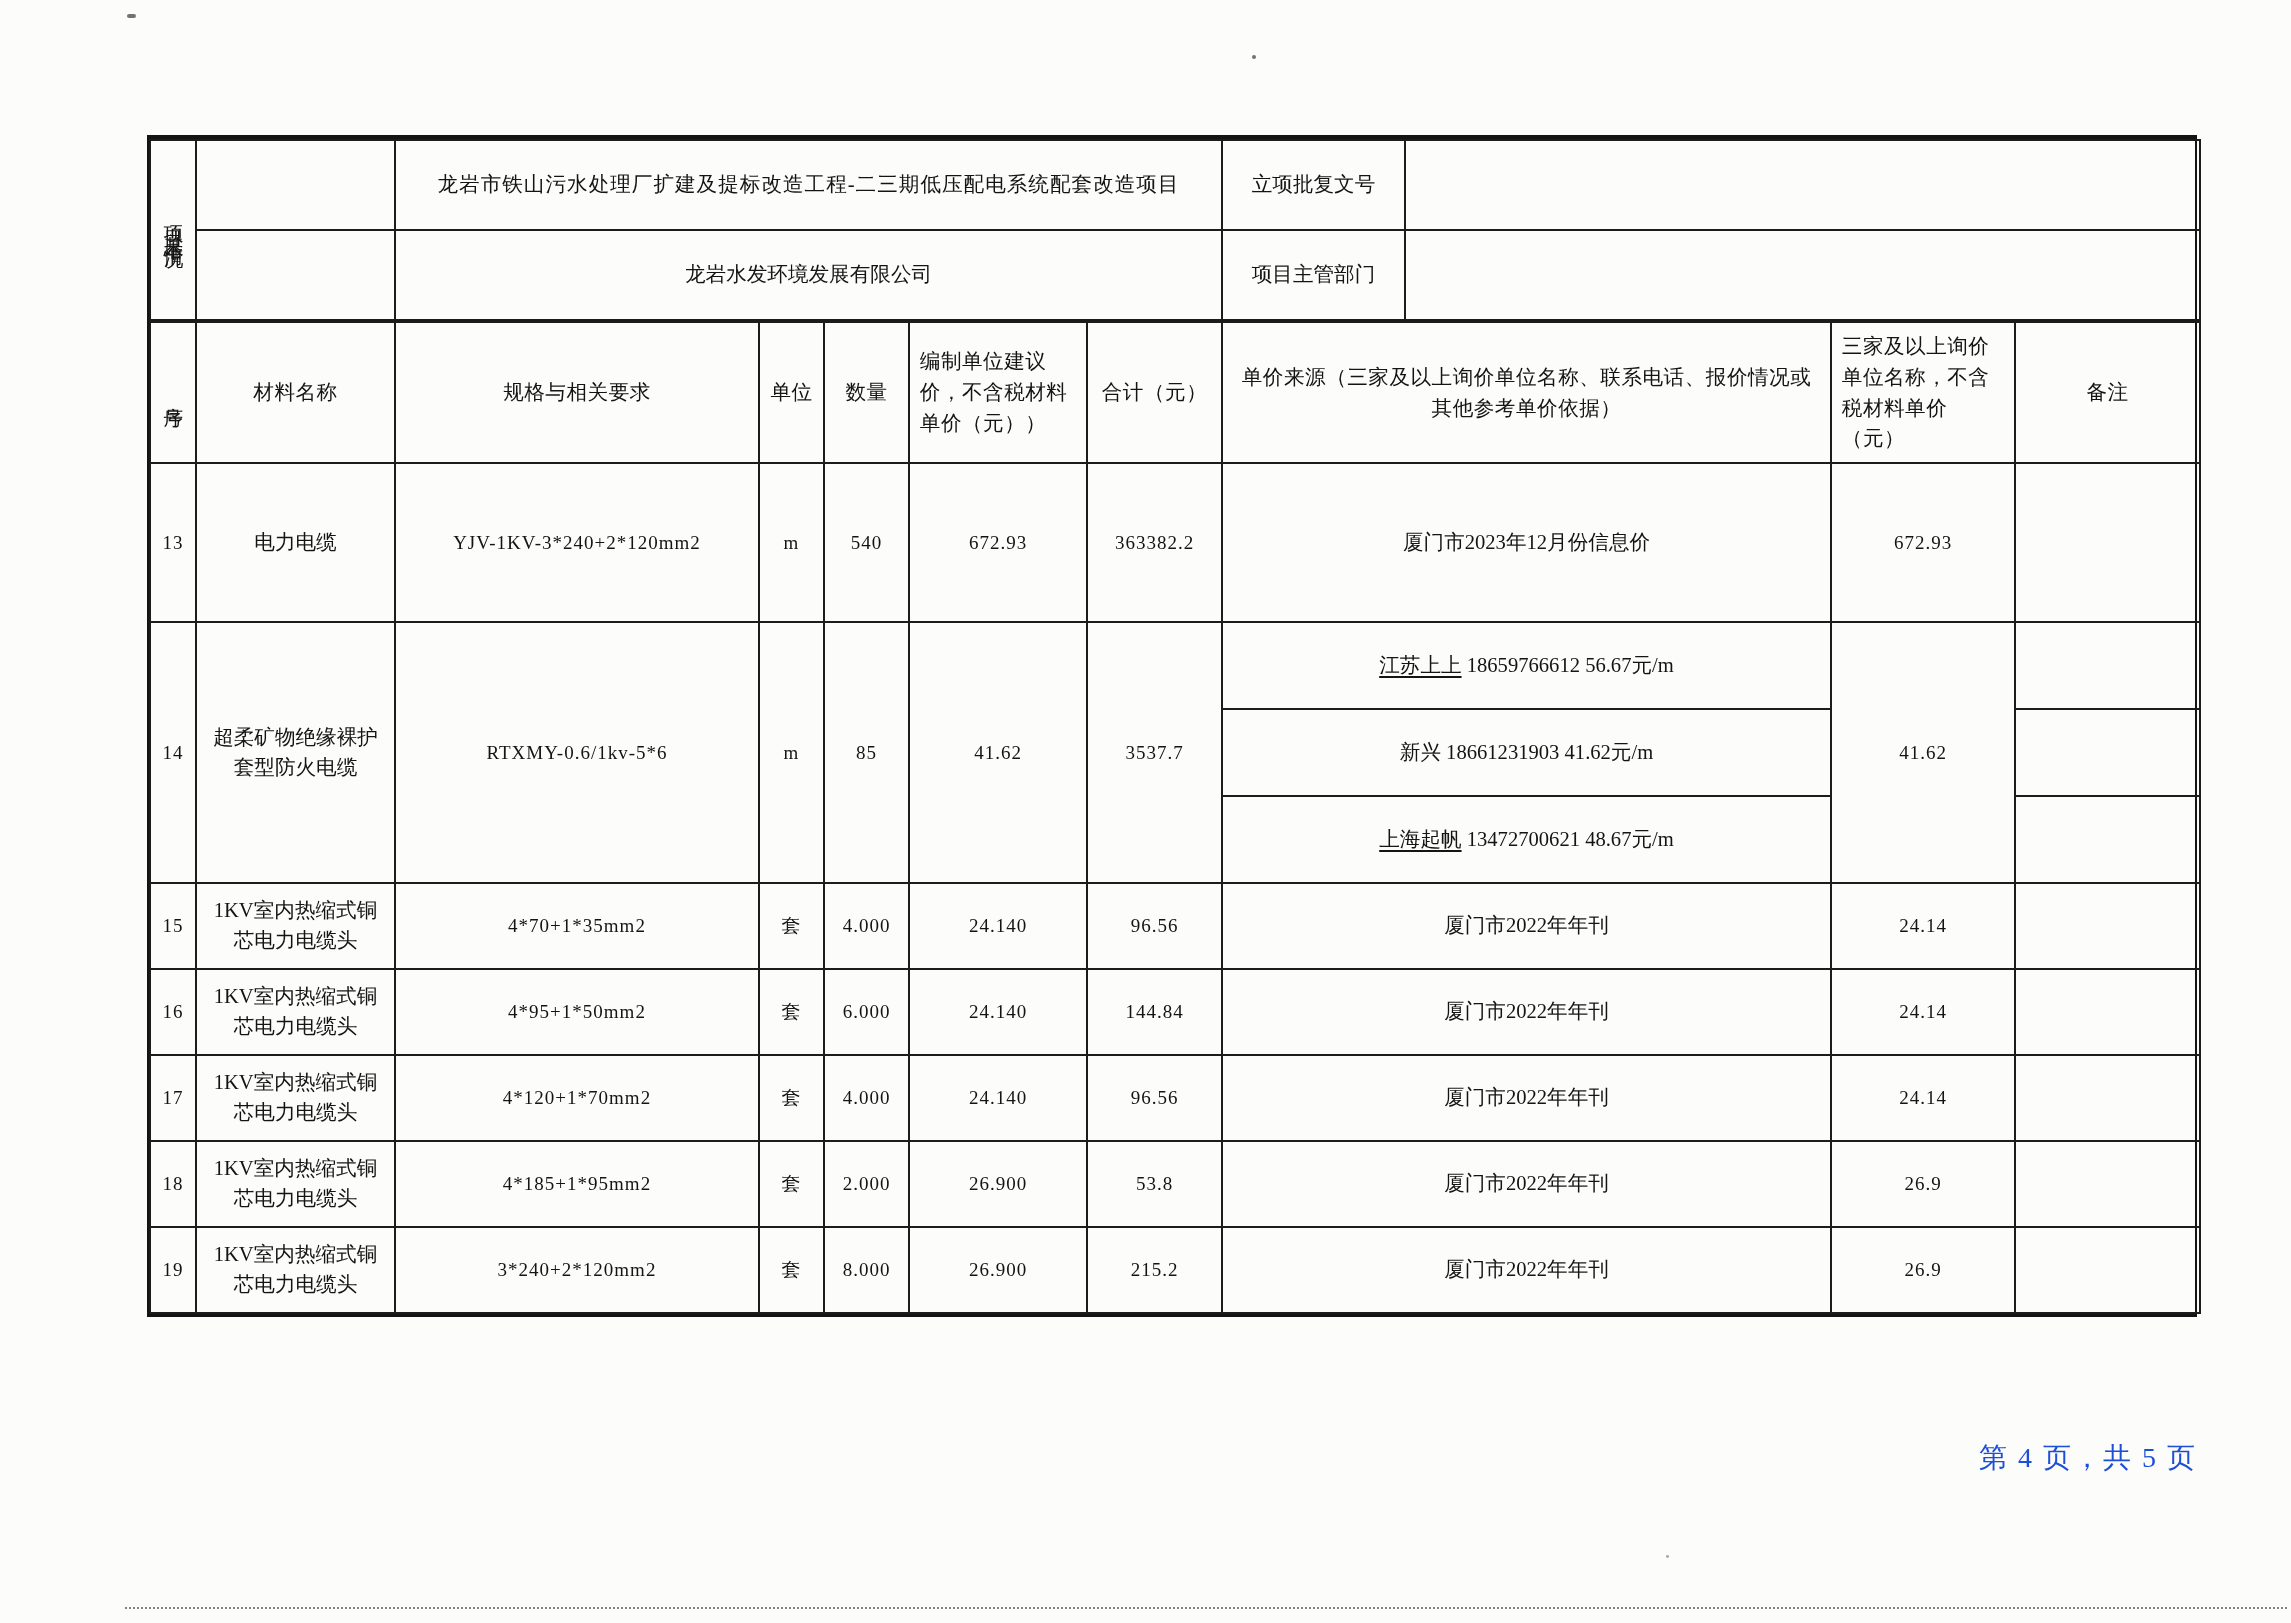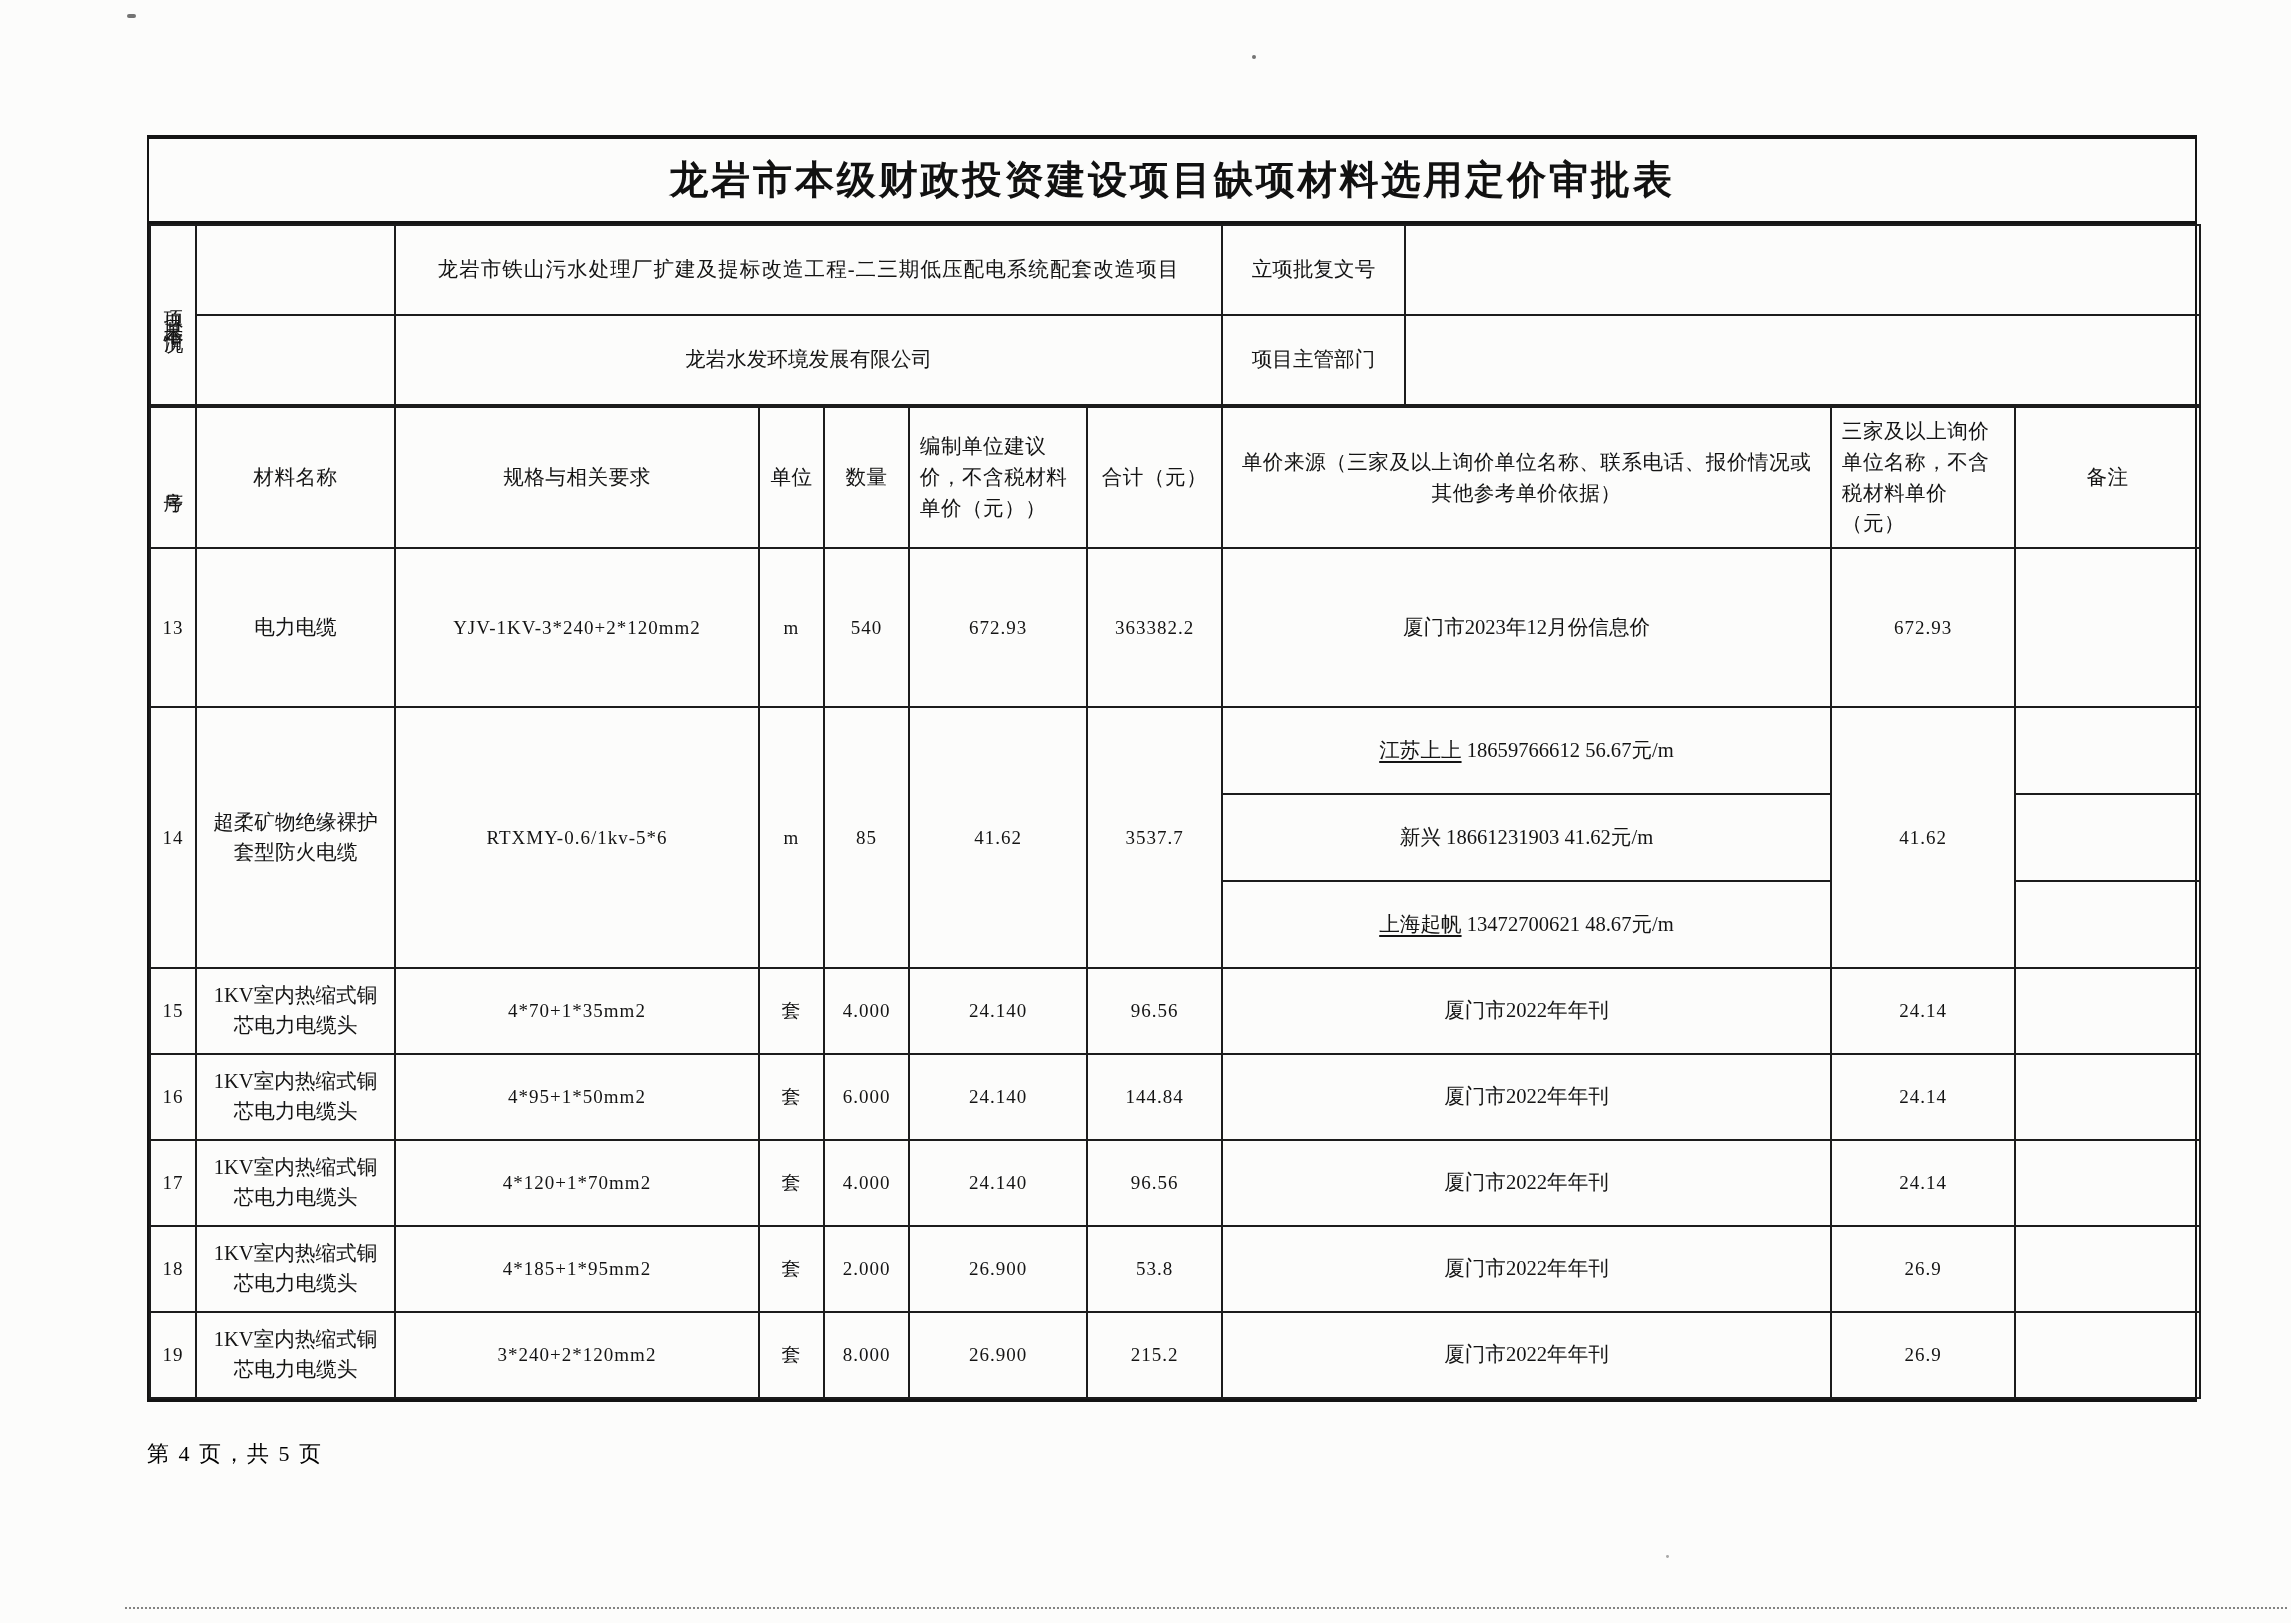--- a/index.html
+++ b/index.html
@@ -40,41 +40,40 @@
   tr.r13 td{height:159px;}
   tr.sub td{height:87px;}
   tr.r88 td{height:86px;}
   .num{font-size:19px;letter-spacing:1px;}
   .spec{font-size:19px;letter-spacing:1px;}
   .mat{font-size:20.6px;line-height:1.45;padding:3.9px 11.8px;margin-top:42px;}
   .u{text-decoration:underline;text-underline-offset:3.9px;}
 
   .footer{
     position:absolute;left:147px;top:1439px;width:2050px;
-    text-align:left;font-size:22px;letter-spacing:2px;color:#000000;
+    text-align:right;font-size:28px;letter-spacing:2px;color:#1d4ed8;
     font-family:"Liberation Serif", serif;
   }
 
   
   .scan-bottom-line{
     position:absolute;left:125px;top:1607px;width:2162px;height:0;
     border-top:2.9px dotted rgba(50,50,50,0.6);
   }
   .speck{position:absolute;background:#2a2a2a;border-radius:50%;opacity:.65;}
   .s1{left:127px;top:13.7px;width:8.8px;height:3.9px;border-radius:2px;}
   .s2{left:1252px;top:55px;width:3.9px;height:3.9px;}
   .s3{left:1666px;top:1555px;width:2.9px;height:2.9px;opacity:.4;}
 </style>
 </head>
 <body>
 
 <div class="sheet">
   <div class="frame">
 
-    <div class="title-row">龙岩市本级财政投资建设项目缺项材料选用定价审批表</div>
 
     <table class="info">
       <colgroup>
         <col style="width:46px">
           <col style="width:199px">
           <col style="width:827px">
         <col style="width:183px">
           <col style="width:795px">
       </colgroup>
       <tbody>

